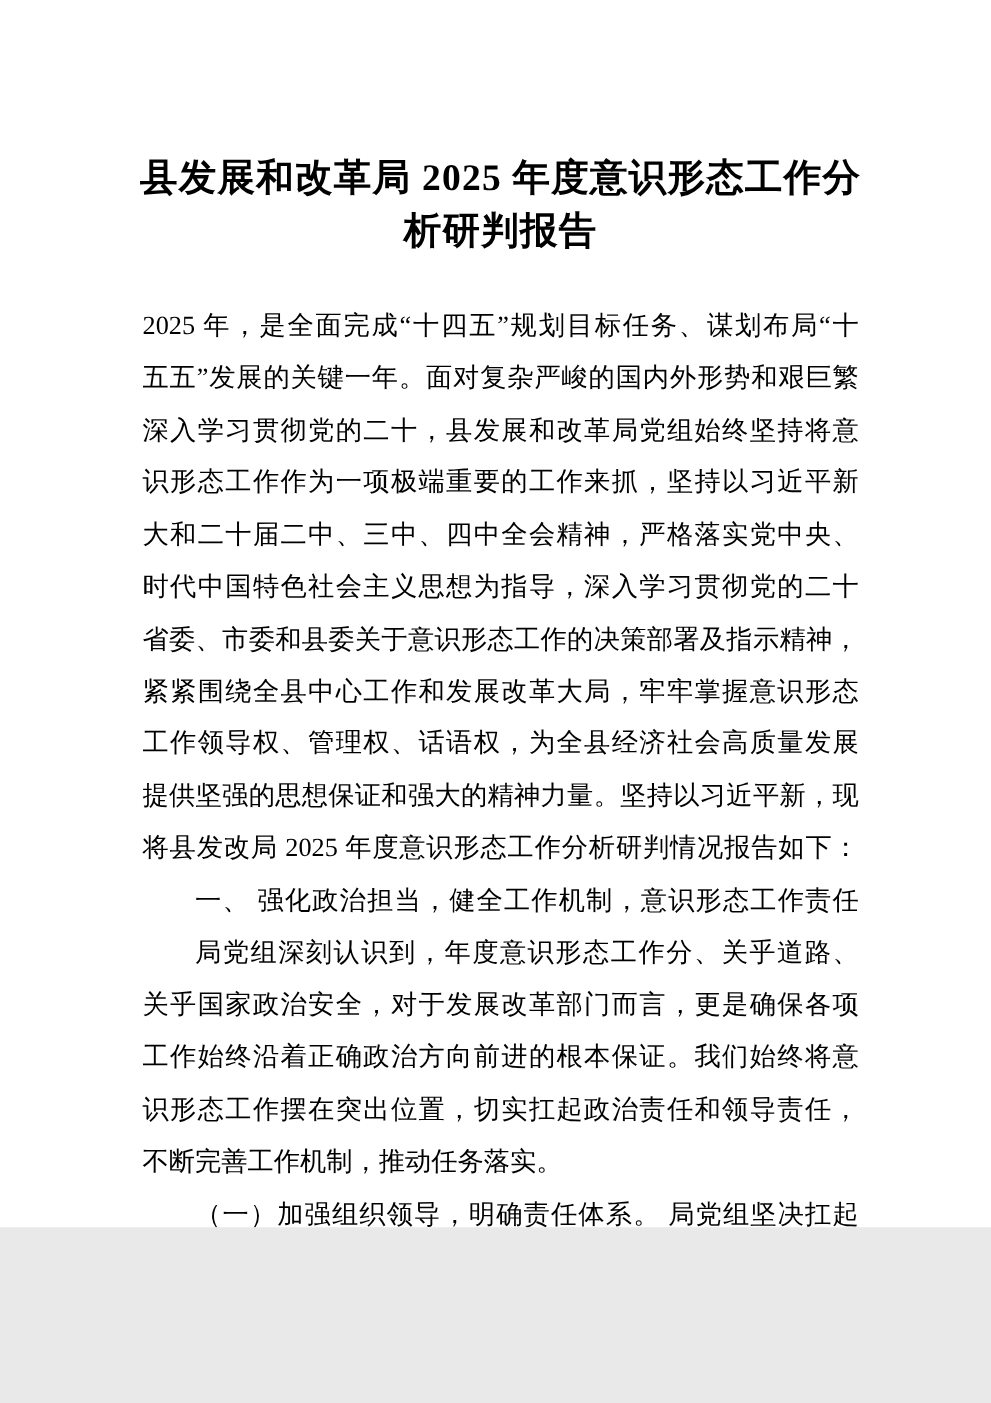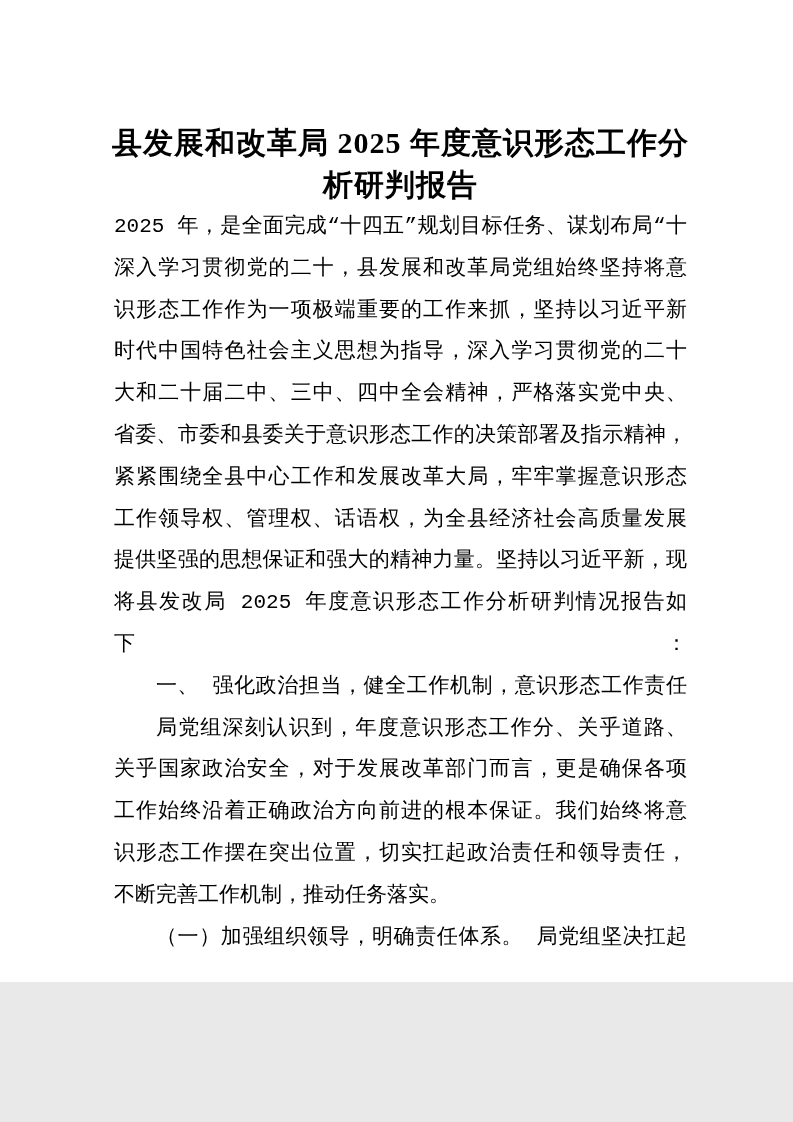--- a/index.html
+++ b/index.html
@@ -22,23 +22,23 @@
   }
   .doc-title {
     margin: 0 -22px;
     text-align: center;
     font-weight: 700;
     font-size: 30px;
     line-height: 42px;
     letter-spacing: 1px;
   }
   .doc-body {
+    margin-top: 34px;
     font-size: 21px;
     line-height: 41.8px;
-    font-family: Liberation Mono, monospace;
   }
   .body-line {
     text-align: justify;
     text-align-last: justify;
     text-justify: inter-character;
     white-space: normal;
   }
   .body-line.no-just {
     text-align-last: left;
   }
@@ -55,28 +55,29 @@
 
       <div class="title-line">县发展和改革局 2025 年度意识形态工作分</div>
 
       <div class="title-line">析研判报告</div>
     </div>
 
   <div class="doc-body">
 
       <div class="body-line">2025 年，是全面完成“十四五”规划目标任务、谋划布局“十</div>
 
+      <div class="body-line">五五”发展的关键一年。面对复杂严峻的国内外形势和艰巨繁</div>
 
       <div class="body-line">深入学习贯彻党的二十，县发展和改革局党组始终坚持将意</div>
 
       <div class="body-line">识形态工作作为一项极端重要的工作来抓，坚持以习近平新</div>
 
+      <div class="body-line">大和二十届二中、三中、四中全会精神，严格落实党中央、</div>
+
       <div class="body-line">时代中国特色社会主义思想为指导，深入学习贯彻党的二十</div>
-
-      <div class="body-line">大和二十届二中、三中、四中全会精神，严格落实党中央、</div>
 
       <div class="body-line">省委、市委和县委关于意识形态工作的决策部署及指示精神，</div>
 
       <div class="body-line">紧紧围绕全县中心工作和发展改革大局，牢牢掌握意识形态</div>
 
       <div class="body-line">工作领导权、管理权、话语权，为全县经济社会高质量发展</div>
 
       <div class="body-line">提供坚强的思想保证和强大的精神力量。坚持以习近平新，现</div>
 
       <div class="body-line">将县发改局 2025 年度意识形态工作分析研判情况报告如下：</div>

